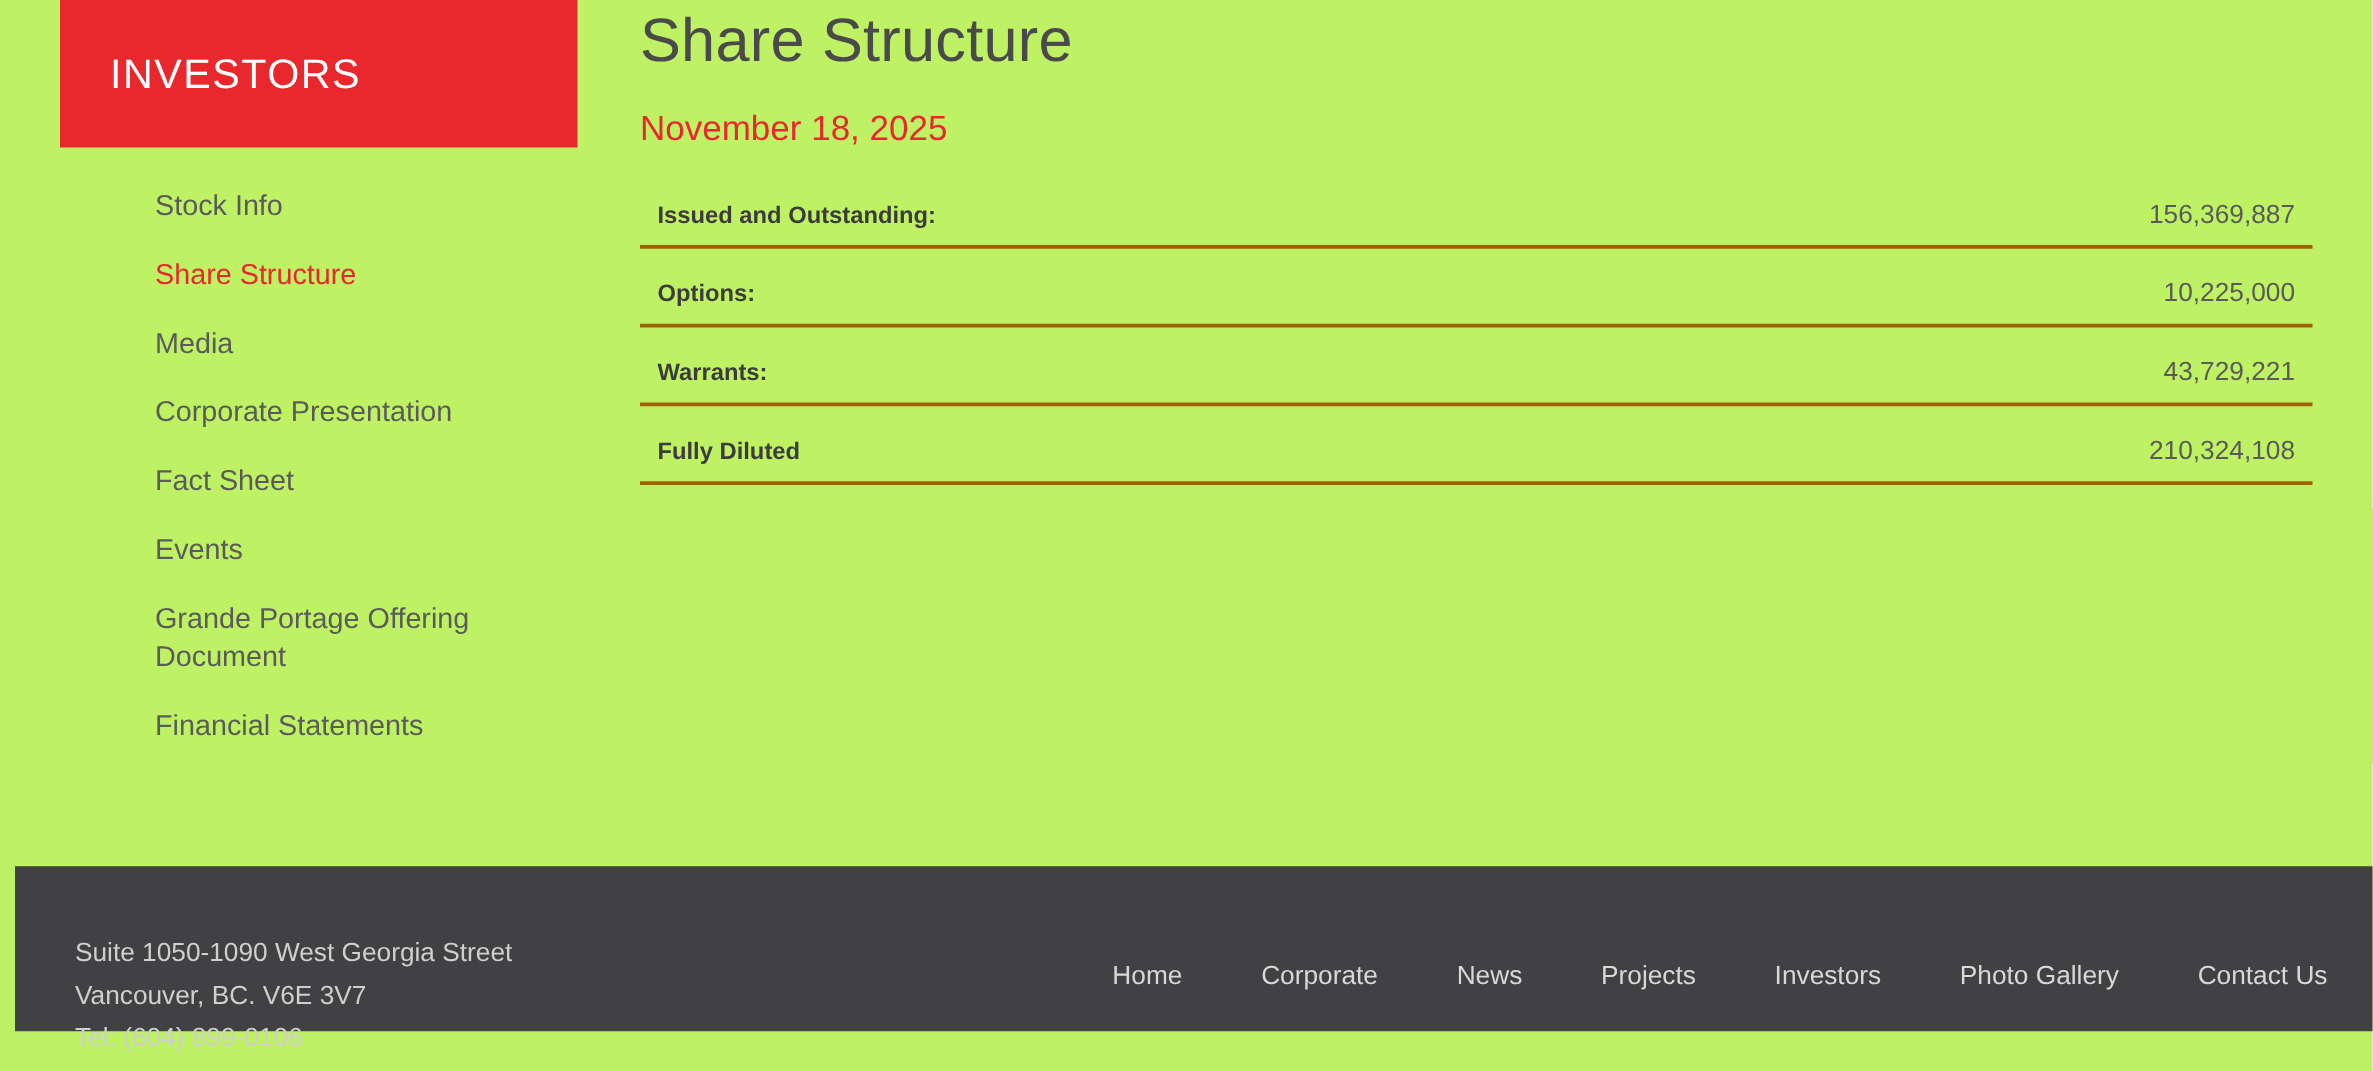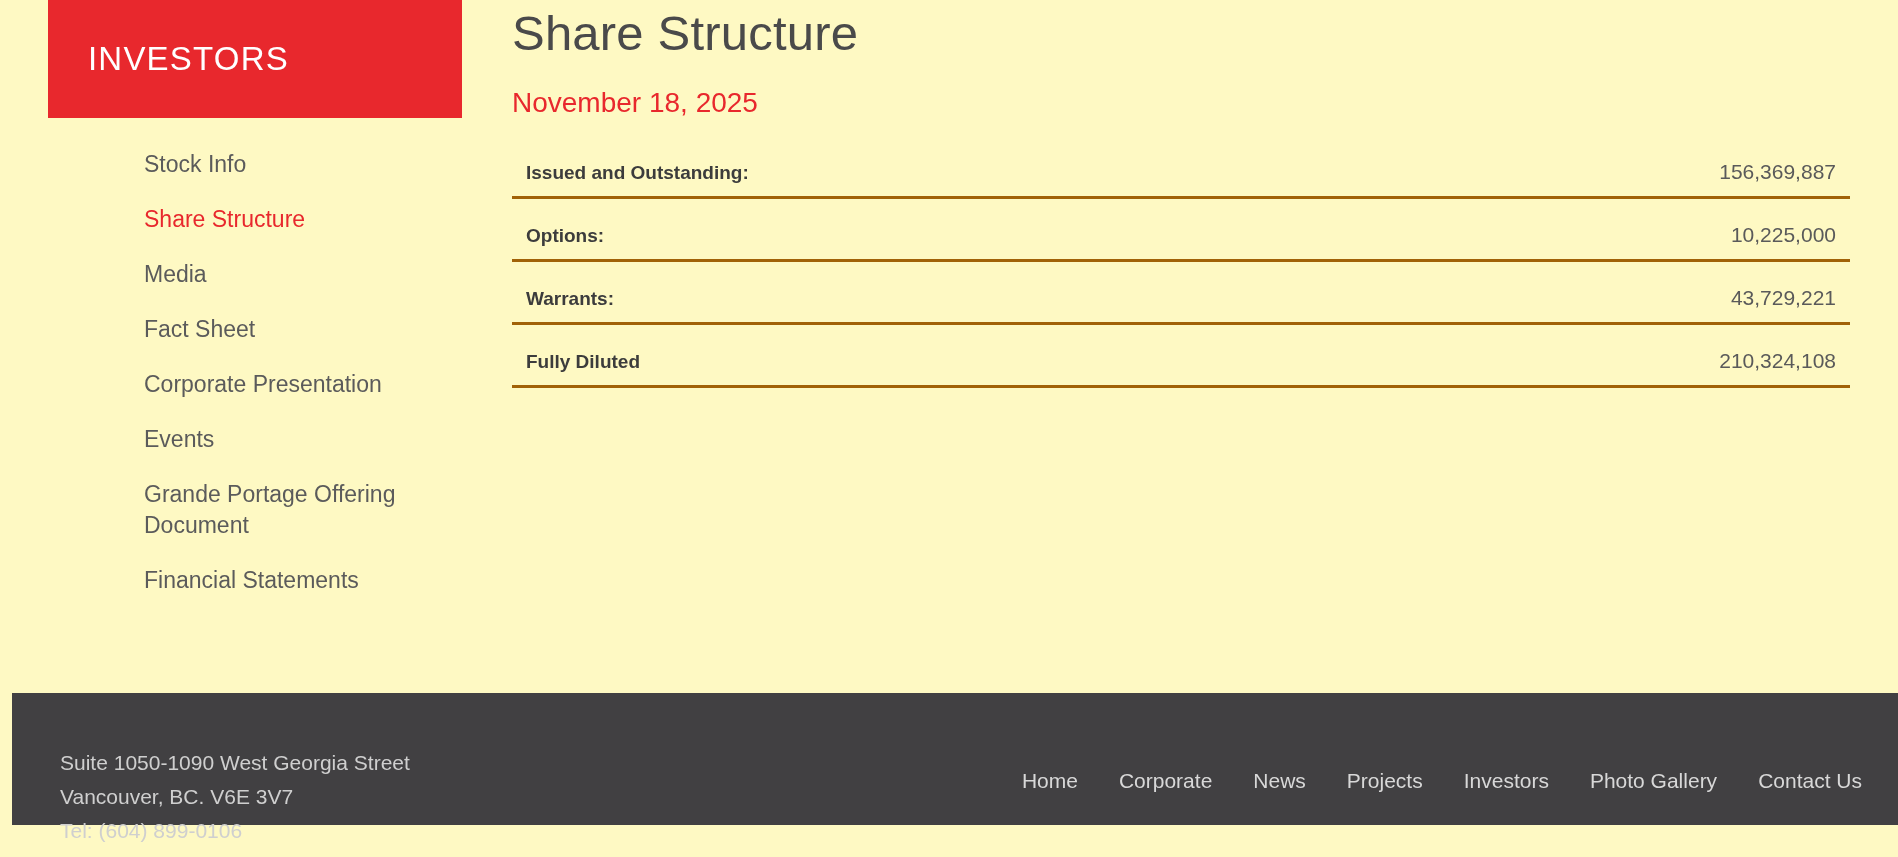--- a/index.html
+++ b/index.html
@@ -9,21 +9,21 @@
     width: 1898px;
     height: 857px;
     overflow: hidden;
     background: #ffffff;
     font-family: "Liberation Sans", sans-serif;
   }
   .page {
     position: relative;
     width: 1898px;
     height: 857px;
-    background: #fef9c3;
+    background: #bef264;
   }
 
   
   .sidebar {
     position: absolute;
     left: 48px;
     top: 0;
     width: 414px;
   }
   .sidebar-header {
@@ -46,21 +46,20 @@
   }
   .nav-item {
     display: block;
     font-size: 23px;
     line-height: 31px;
     color: #5b5b5b;
     margin-bottom: 24px;
     text-decoration: none;
     cursor: pointer;
     max-width: 290px;
-    margin-left: 20px;
   }
   .nav-item.active { color: #e8282d; }
 
   
   .main {
     position: absolute;
     left: 512px;
     top: 0;
     right: 48px;
   }
@@ -119,21 +118,21 @@
     top: 53px;
     color: #cfcfcf;
     font-size: 21px;
     line-height: 34px;
   }
   .footer-nav {
     position: absolute;
     right: 48px;
     top: 76px;
     display: flex;
-    gap: 41px;
+    gap: 63px;
     justify-content: center;
   }
   .footer-link {
     color: #d8d8d8;
     font-size: 21px;
     text-decoration: none;
     cursor: pointer;
   }
 </style>
 </head>
@@ -142,22 +141,22 @@
 <div class="page">
 
   <div class="sidebar">
     <div class="sidebar-header">
       <span class="sidebar-header-text">INVESTORS</span>
     </div>
     <nav class="sidebar-nav">
       <a class="nav-item">Stock Info</a>
       <a class="nav-item active">Share Structure</a>
       <a class="nav-item">Media</a>
+      <a class="nav-item">Corporate Presentation</a>
       <a class="nav-item">Fact Sheet</a>
-      <a class="nav-item">Corporate Presentation</a>
       <a class="nav-item">Events</a>
       <a class="nav-item">Grande Portage Offering Document</a>
       <a class="nav-item">Financial Statements</a>
     </nav>
   </div>
 
   <div class="main">
     <h1 class="page-title">Share Structure</h1>
     <div class="page-date">November 18, 2025</div>
 

